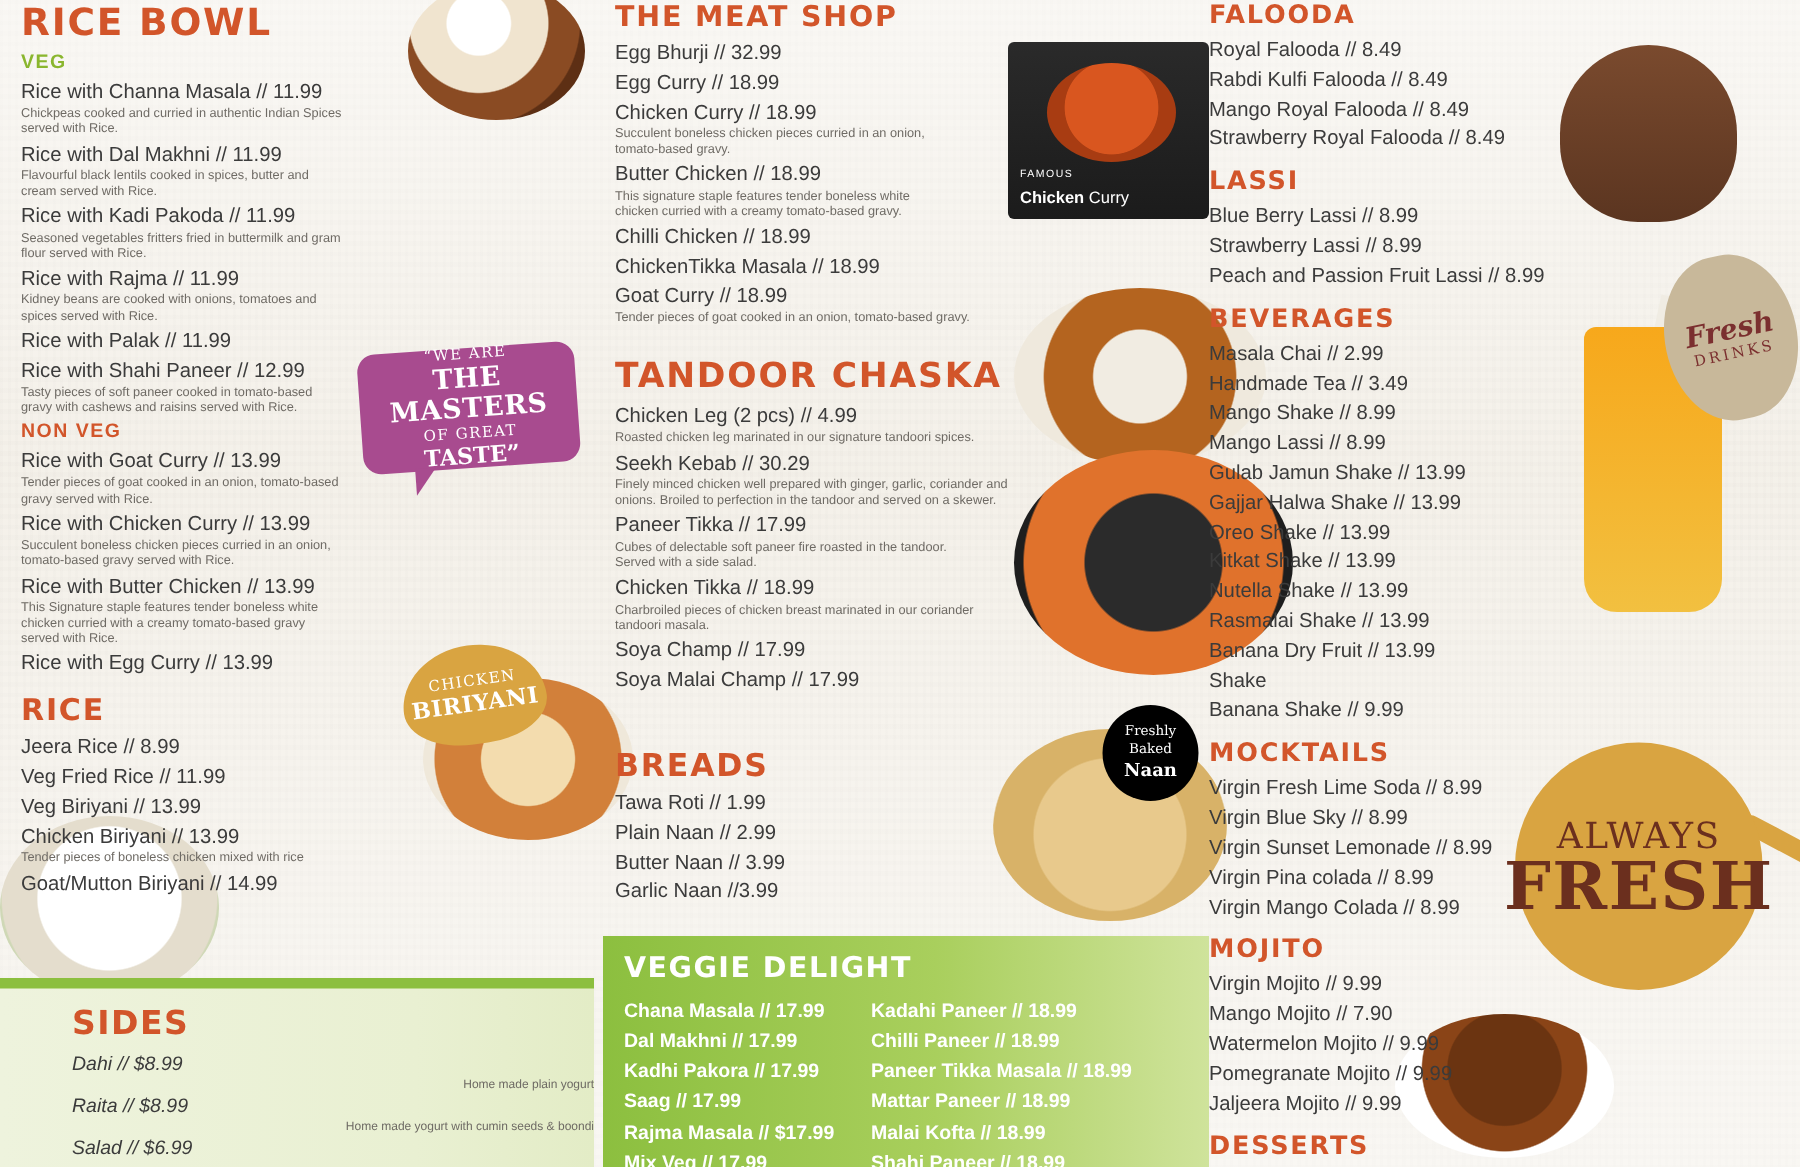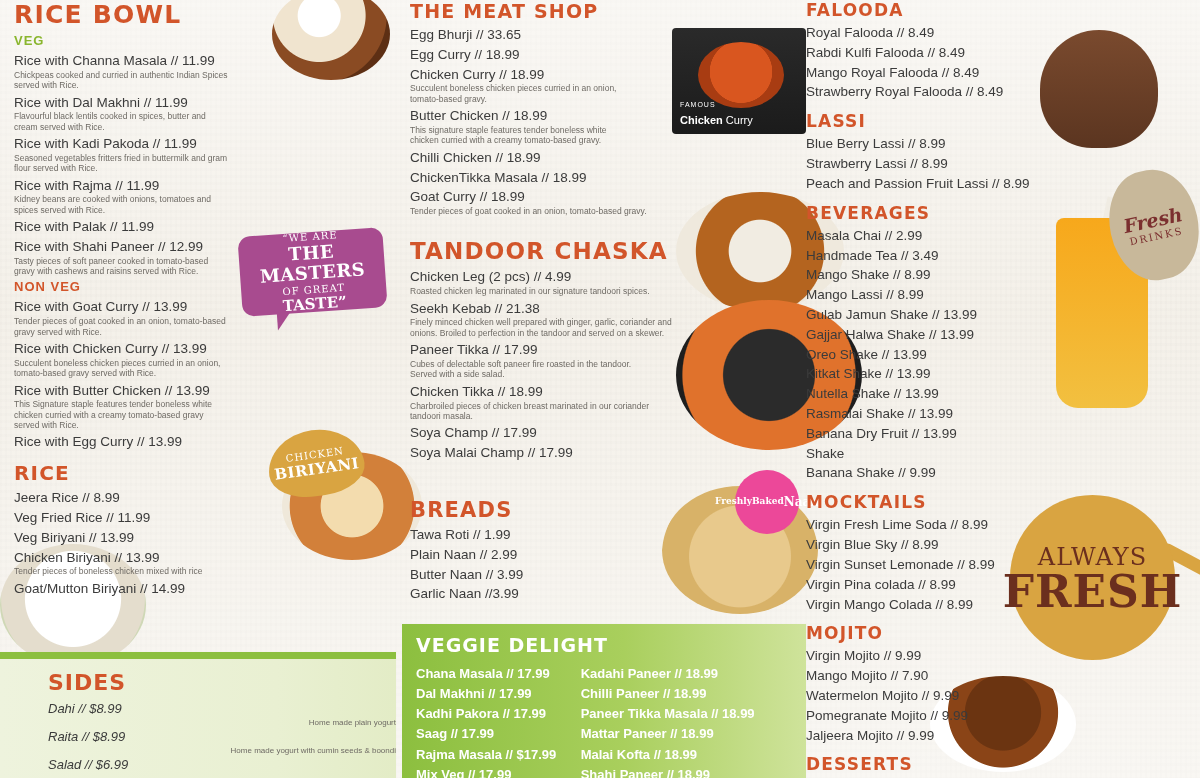--- a/index.html
+++ b/index.html
@@ -66,23 +66,23 @@
     position:absolute; left:268px; top:430px; width:96px; height:66px;
     background:#d9a441; border-radius:50% 50% 45% 45%/60% 60% 40% 40%;
     color:#fff; display:flex; flex-direction:column; align-items:center; justify-content:center;
     font-family:"DejaVu Serif", serif; transform:rotate(-8deg);
   }
   .badge-biriyani .b1{font-size:10px; letter-spacing:1px;}
   .badge-biriyani .b2{font-size:15px; font-weight:bold; letter-spacing:0.5px;}
 
   .badge-naan{
     position:absolute; left:735px; top:470px; width:64px; height:64px;
-    background:#ec4899; border-radius:50%; color:#fff; text-align:center;
-    display:flex; flex-direction:row; align-items:center; justify-content:center;
-    font-size:9px; line-height:1.25; font-family:"DejaVu Serif", serif;font-weight:bold;
+    background:#000000; border-radius:50%; color:#fff; text-align:center;
+    display:flex; flex-direction:column; align-items:center; justify-content:center;
+    font-size:9px; line-height:1.25; font-family:"DejaVu Serif", serif;
   }
   .badge-naan b{font-size:12px;}
 
   .badge-fresh{
     position:absolute; left:1110px; top:170px; width:88px; height:110px;
     background:#c8b89a; border-radius:50%/55%; color:#7b2f2f;
     display:flex; flex-direction:column; align-items:center; justify-content:center;
     font-family:"DejaVu Serif", serif; transform:rotate(-12deg);
   }
   .badge-fresh .f1{font-size:19px; font-style:italic; font-weight:bold;}
@@ -124,21 +124,21 @@
   .sides-band h2{ color:#d2552a; font-size:22px; letter-spacing:1px; margin:0 0 6px 0;
      font-family:"DejaVu Sans", sans-serif; font-weight:bold;}
   .sides-band .name{ font-size:13px; color:#3b3b3b; line-height:1.3;font-style:italic;}
   .sides-band .desc{ font-size:8px; color:#6e6a64; margin-bottom:2px;text-align:right;}
   .green-rule{ position:absolute; left:0; top:652px; width:396px; height:7px; background:#8cbf3f; }
 
   
   .photo { position:absolute; border-radius:50%; overflow:hidden; }
   .ph-rice-top{ left:272px; top:-12px; width:118px; height:92px;
     background:radial-gradient(circle at 40% 30%, #fff 0 22%, #f0e4cf 23% 48%, #8a4b23 49% 70%, #5d2f14 71% 100%); }
-  .ph-chicken-curry{ left:672px; top:28px; width:134px; height:106px; border-radius:4px;
+  .ph-chicken-curry{ left:672px; top:28px; width:134px; height:118px; border-radius:4px;
     background:linear-gradient(180deg,#2a2a2a 0%, #1b1b1b 100%); }
   .ph-chicken-curry .lbl{ position:absolute; left:8px; bottom:8px; color:#fff; font-size:11px;}
   .ph-chicken-curry .lbl b{ font-weight:bold;}
   .ph-chicken-curry .famous{ position:absolute; left:8px; bottom:26px; color:#fff; font-size:7px; letter-spacing:1px;}
   .ph-chicken-curry .bowl{ position:absolute; left:26px; top:14px; width:86px; height:66px; border-radius:50%;
     background:radial-gradient(circle at 50% 45%, #d9561f 0 55%, #a83c12 56% 80%, #e8e4df 81% 100%); }
   .ph-tandoor{ left:676px; top:192px; width:168px; height:118px; border-radius:50%;
     background:radial-gradient(circle at 50% 50%, #f1ece2 0 30%, #b4641f 31% 62%, #efe9dd 63% 100%); }
   .ph-paneer{ left:676px; top:300px; width:186px; height:150px; border-radius:50%;
     background:radial-gradient(circle at 50% 50%, #2b2b2b 0 38%, #e0722c 39% 72%, #1e1e1e 73% 100%); }
@@ -283,21 +283,21 @@
         </div>
     </div>
   </div>
 </div>
 
 <div class="col c2">
   <div class="block">
     <h2 class="sec sec-orange" style="font-size:19px;">THE MEAT SHOP</h2>
     <div class="list">
       <div class="item">
-          <div class="name">Egg Bhurji // 33.65</div>
+          <div class="name">Egg Bhurji // 32.99</div>
         </div>
       <div class="item">
           <div class="name">Egg Curry // 18.99</div>
         </div>
       <div class="item">
           <div class="name">Chicken Curry // 18.99</div>
           <div class="desc">Succulent boneless chicken pieces curried in an onion, tomato-based gravy.</div>
         </div>
       <div class="item">
           <div class="name">Butter Chicken // 18.99</div>
@@ -317,21 +317,21 @@
   </div>
 
   <div class="block" style="margin-top:22px;">
     <h2 class="sec sec-orange" style="font-size:23px;">TANDOOR CHASKA</h2>
     <div class="list">
       <div class="item">
           <div class="name">Chicken Leg (2 pcs) // 4.99</div>
           <div class="desc" style="max-width:270px">Roasted chicken leg marinated in our signature tandoori spices.</div>
         </div>
       <div class="item">
-          <div class="name">Seekh Kebab // 21.38</div>
+          <div class="name">Seekh Kebab // 30.29</div>
           <div class="desc" style="max-width:270px">Finely minced chicken well prepared with ginger, garlic, coriander and onions. Broiled to perfection in the tandoor and served on a skewer.</div>
         </div>
       <div class="item">
           <div class="name">Paneer Tikka // 17.99</div>
           <div class="desc" style="max-width:250px">Cubes of delectable soft paneer fire roasted in the tandoor. Served with a side salad.</div>
         </div>
       <div class="item">
           <div class="name">Chicken Tikka // 18.99</div>
           <div class="desc" style="max-width:250px">Charbroiled pieces of chicken breast marinated in our coriander tandoori masala.</div>
         </div>

